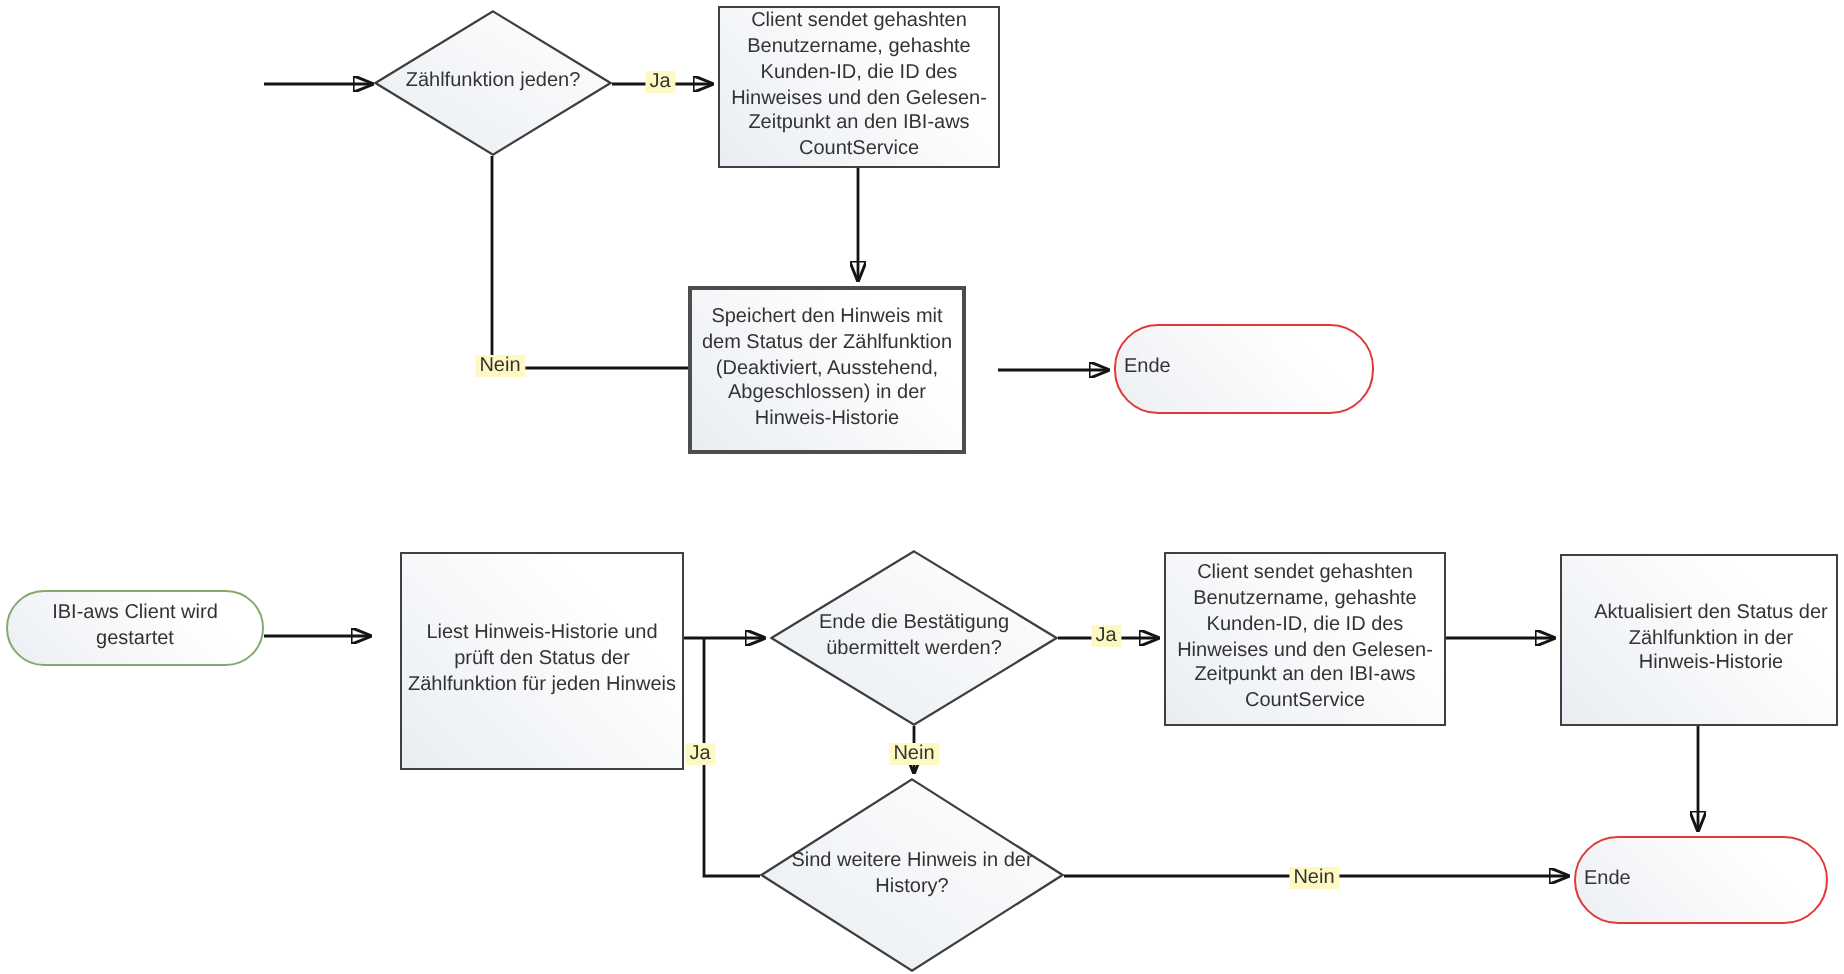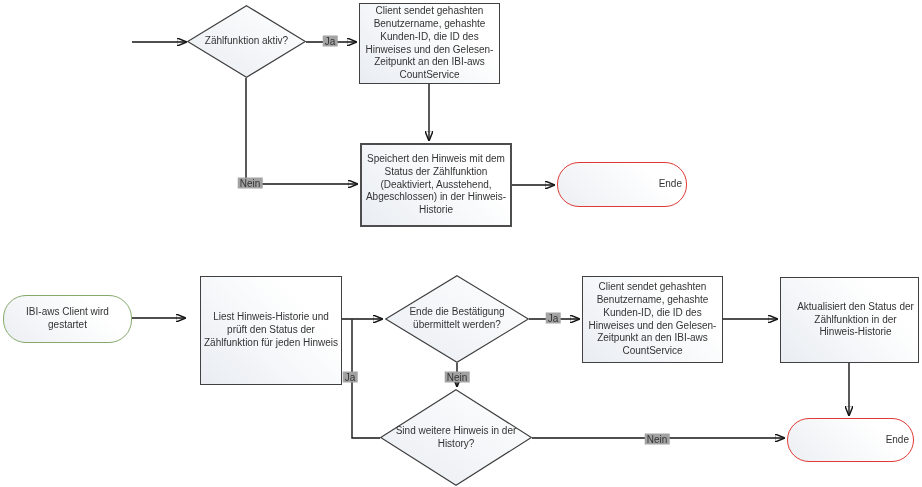--- a/index.html
+++ b/index.html
@@ -5,21 +5,21 @@
 <style>
   html,body { margin:0; padding:0; background:#ffffff; }
   .canvas {
     position:relative; width:922px; height:487px; background:#ffffff;
     font-family:"Liberation Sans", sans-serif; color:#333333; overflow:hidden;
   }
   .connectors { position:absolute; left:0; top:0; z-index:1; }
   .connectors path { fill:none; stroke:#141414; stroke-width:1.4; }
   .node {
     position:absolute; z-index:2; box-sizing:border-box;
-    display:flex; align-items:center; justify-content:flex-end;
+    display:flex; align-items:center; justify-content:flex-start;
     text-align:center; font-size:10px; line-height:1.28;
   }
   .process {
     border:1.4px solid #404040; padding:2px 3px;
     background:linear-gradient(225deg,#ffffff 25%,#e9edf2 100%);
   }
   .process.thick { border-width:2px; border-color:#4d4d4d; }
   .terminal {
     border:1.5px solid #404040; padding:2px 4px;
     background:linear-gradient(225deg,#ffffff 25%,#eceff3 100%);
@@ -28,21 +28,21 @@
   .terminal.end   { border-color:#e03a36; }
   .diamond { position:absolute; z-index:2; }
   .diamond svg { position:absolute; left:0; top:0; width:100%; height:100%; }
   .diamond .node-text {
     position:absolute; left:0; top:0; right:0; bottom:0;
     display:flex; align-items:center; justify-content:center;
     text-align:center; font-size:10px; line-height:1.28; padding:0 12px;
   }
   .flow-label {
     position:absolute; z-index:3; transform:translate(-50%,-50%);
-    background:#a3a3a3; font-size:10px; line-height:1.1; padding:0 2px; color:#333333;
+    background:#fef9c3; font-size:10px; line-height:1.1; padding:0 2px; color:#333333;
   }
 </style>
 </head>
 <body>
 
 <div class="canvas">
 
   <svg class="connectors" width="922" height="487" viewBox="0 0 922 487">
     <defs>
       <marker id="arr" viewBox="0 0 10 8" refX="9" refY="4" markerWidth="7.5" markerHeight="6" orient="auto">
@@ -68,39 +68,39 @@
   <div class="diamond" style="left:187px;top:5px;width:119px;height:73px">
     <svg viewBox="0 0 119 73" preserveAspectRatio="none">
       <defs>
           <linearGradient id="dg1" x1="1" y1="0" x2="0" y2="1">
         <stop offset="0" stop-color="#ffffff"></stop>
             <stop offset="1" stop-color="#e9edf2"></stop>
       </linearGradient>
         </defs>
       <polygon points="59.5,0.7 118.3,36.5 59.5,72.3 0.7,36.5" fill="url(#dg1)" stroke="#3d3d3d" stroke-width="1.1"></polygon>
     </svg>
-    <div class="node-text" style="padding:0 8px">Zählfunktion aktiv?</div>
+    <div class="node-text" style="padding:0 8px">Zählfunktion jeden?</div>
   </div>
 
   <div class="node process" style="left:359px;top:3px;width:141px;height:81px;">
     <span>Client sendet gehashten Benutzername, gehashte Kunden-ID, die ID des Hinweises und den Gelesen-Zeitpunkt an den IBI-aws CountService</span>
   </div>
 
-  <div class="node process thick" style="left:360px;top:143px;width:152px;height:84px;">
+  <div class="node process thick" style="left:344px;top:143px;width:139px;height:84px;">
     <span>Speichert den Hinweis mit dem Status der Zählfunktion (Deaktiviert, Ausstehend, Abgeschlossen) in der Hinweis-Historie</span>
   </div>
 
   <div class="node terminal end" style="left:557px;top:162px;width:130px;height:45px;border-radius:22px;">
     <span>Ende</span>
   </div>
 
   <div class="flow-label" style="left:330px;top:41px">Ja</div>
   <div class="flow-label" style="left:250px;top:183px">Nein</div>
 
-  <div class="node terminal start" style="left:3px;top:295px;width:129px;height:48px;border-radius:23px;">
+  <div class="node terminal start" style="left:3px;top:295px;width:129px;height:38px;border-radius:23px;">
     <span>IBI-aws Client wird gestartet</span>
   </div>
 
   <div class="node process" style="left:200px;top:276px;width:142px;height:109px;">
     <span>Liest Hinweis-Historie und prüft den Status der Zählfunktion für jeden Hinweis</span>
   </div>
 
   <div class="diamond" style="left:385px;top:275px;width:144px;height:88px">
     <svg viewBox="0 0 144 88" preserveAspectRatio="none">
       <defs>

